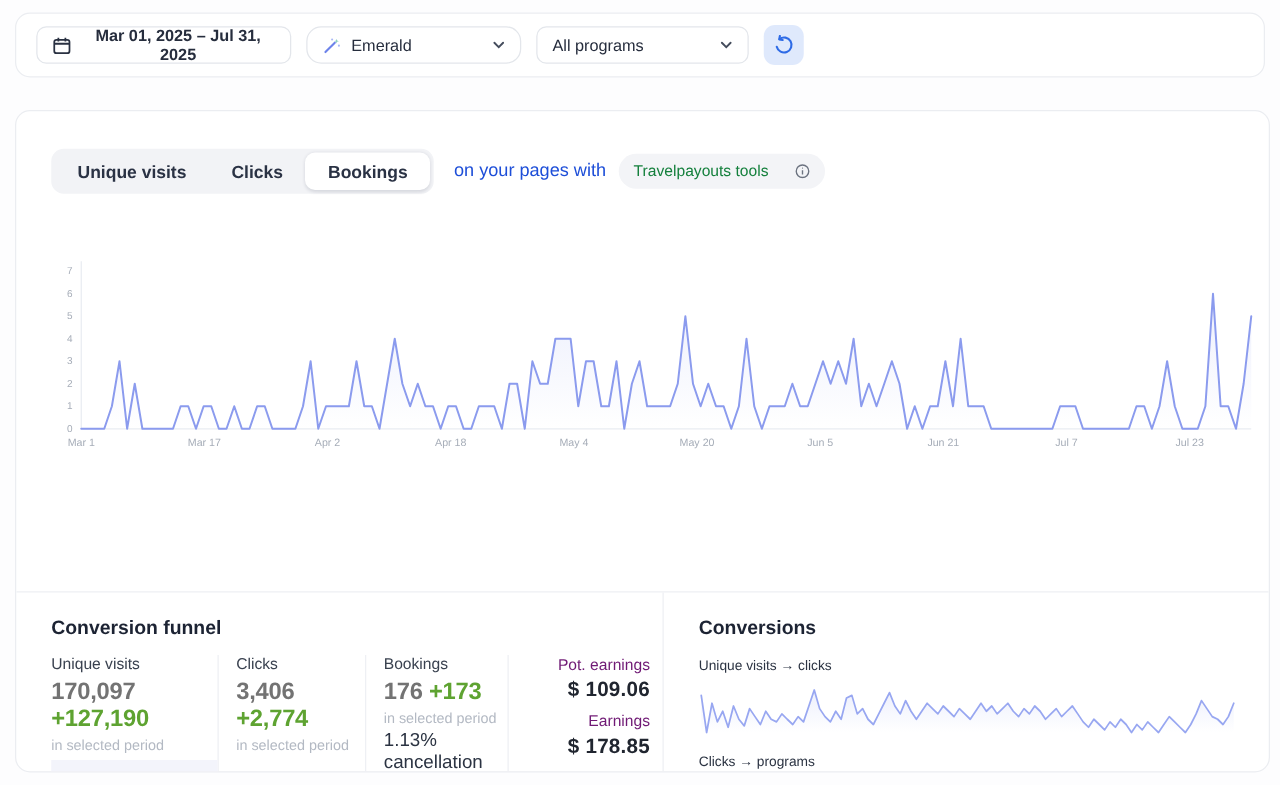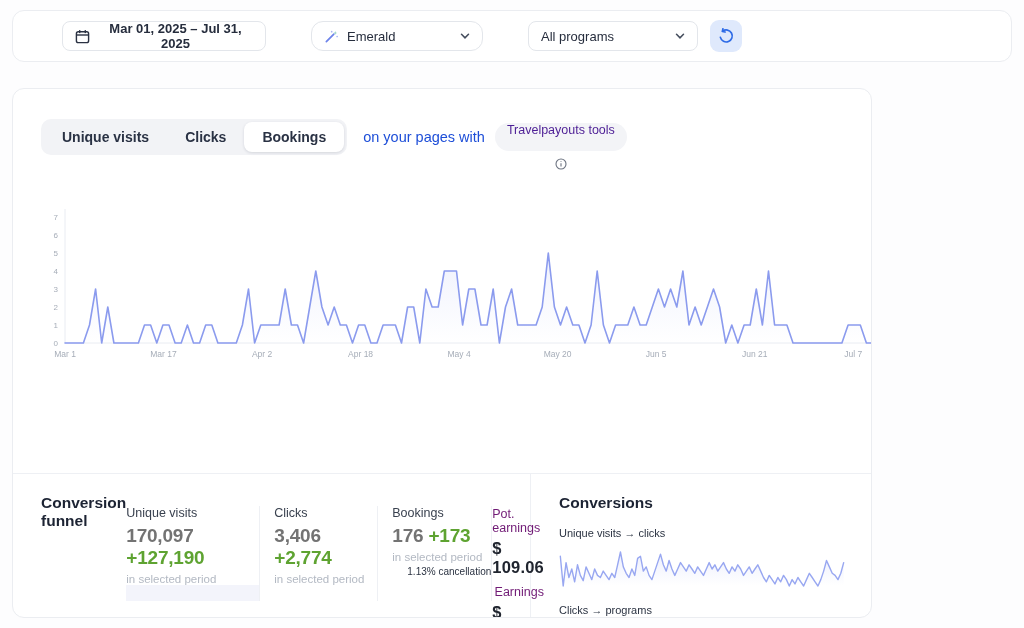--- a/index.html
+++ b/index.html
@@ -5,66 +5,66 @@
   * { margin:0; padding:0; box-sizing:border-box; }
   html,body { width:1024px; height:628px; }
   body { background:#fdfdfe; font-family:"Liberation Sans", sans-serif; color:#232a39; }
   .page { width:1024px; height:628px; position:relative; }
   .card { background:#fff; border:1px solid #ebedf1; border-radius:12px; }
 
   
   .topbar { position:absolute; left:12px; top:10px; width:1000px; height:52px;
             display:flex; align-items:center; gap:12px; padding:0 16px; }
   .ctl { height:30px; border:1px solid #e3e6eb; border-radius:8px; background:#fff;
-         display:flex; align-items:center; gap:8px; padding:0 12px; font-size:13px; color:#262d3d;margin-left:33px; }
+         display:flex; align-items:center; gap:8px; padding:0 12px; font-size:13px; color:#262d3d; }
   .ctl .grow { flex:1; }
   .date-btn { font-weight:700; width:204px; cursor:pointer; }
   .select { cursor:pointer; }
   .select-trademark { width:172px;border-radius:12px; }
   .select-programs { width:170px; }
   .chev { width:10px; height:10px; flex:none; }
   .url-input { width:344px; color:#262d3d; }
   .url-input input { border:none; outline:none; width:100%; font-size:13px; color:#262d3d;
                      font-family:"Liberation Sans", sans-serif; background:transparent; }
   .url-input input::placeholder { color:#9aa1ac; }
   .refresh-btn { width:32px; height:32px; flex:none; border:none; border-radius:9px; background:#dfe9fc;
                  display:flex; align-items:center; justify-content:center; cursor:pointer; }
 
   
-  .main { position:absolute; left:12px; top:88px; width:860px; height:530px; overflow:hidden; }
+  .main { position:absolute; left:12px; top:88px; width:1004px; height:530px; overflow:hidden; }
 
   .tabs-row { display:flex; align-items:center; margin:30px 28px 0; }
   .tabs { display:flex; align-items:center; background:#f2f3f6; border-radius:10px; padding:3px; height:36px; }
   .tab { border:none; background:transparent; font-family:"Liberation Sans", sans-serif;
          font-size:14px; font-weight:700; color:#2a3244; padding:0 18px; height:30px;
          border-radius:8px; cursor:pointer; }
   .tab.active { background:#fff; box-shadow:0 1px 3px rgba(25,35,61,.14); }
   .tabs-caption { font-size:14.5px; color:#1d4ed8; margin-left:16px; }
   .badge { display:flex; align-items:center; gap:21px; background:#f3f4f7; border-radius:999px;
-           height:28px; padding:0 12px; margin-left:10px; font-size:12.5px; color:#4c1d95; cursor:pointer;flex-direction:column; }
+           height:28px; padding:0 12px; margin-left:10px; font-size:12.5px; color:#15803d; cursor:pointer; }
 
   .chart-wrap { margin:40px 30px 0; }
   .chart-wrap svg { display:block; width:964px; height:170px; overflow:visible; }
 
   
   .bottom { position:absolute; left:0; right:0; top:384px; bottom:0; border-top:1px solid #eef0f4; display:flex; }
-  .funnel { width:518px; border-right:1px solid #eef0f4; padding:20px 0 16px 28px; display:flex; flex-direction:row; }
+  .funnel { width:518px; border-right:1px solid #eef0f4; padding:20px 0 16px 28px; display:flex; flex-direction:column; }
   .section-title { font-size:15.5px; font-weight:700; color:#1c2333; }
   .funnel-grid { display:flex; margin-top:12px; flex:1; }
   .fcol { display:flex; flex-direction:column; border-right:1px solid #eef0f4; }
   .fcol-1 { width:134px; }
   .fcol-2 { width:118px; padding-left:14px; }
   .fcol-3 { width:114px; padding-left:14px; }
   .fcol-head { height:84px; }
   .flabel { font-size:12.5px; color:#39414f; }
   .fvalue-row { margin-top:5px; font-size:19px; letter-spacing:-0.2px; }
   .fnum { font-weight:700; color:#737373; }
   .fdelta { color:#5ea331; font-weight:600;margin-top:39px; }
   .fcaption { font-size:11.5px; color:#b3b9c3; margin-top:4px; }
-  .fcaption2 { font-size:10px; color:#2b3342; margin-top:3px;text-align:right; }
+  .fcaption2 { font-size:15px; color:#2b3342; margin-top:3px; }
   .fbar { margin-top:auto; height:84px; position:relative; }
   .fcol-1 .fbar { background:#f3f4fb; margin-right:0; }
   .fcol-2 .fbar, .fcol-3 .fbar { margin-left:-14px; }
   .money-col { flex:1; padding-right:10px; display:flex; flex-direction:column; align-items:flex-end; gap:2px; }
   .mlabel { font-size:12.5px; color:#701a75; margin-top:6px; }
   .mlabel:first-child { margin-top:1px; }
   .mvalue { font-size:16.5px; font-weight:700; color:#20252f; margin-top:2px; letter-spacing:0.2px; }
 
   .conversions { flex:1; padding:20px 26px 14px 28px; }
   .conv-label { font-size:11px; color:#2b3342; margin-top:15px; }

